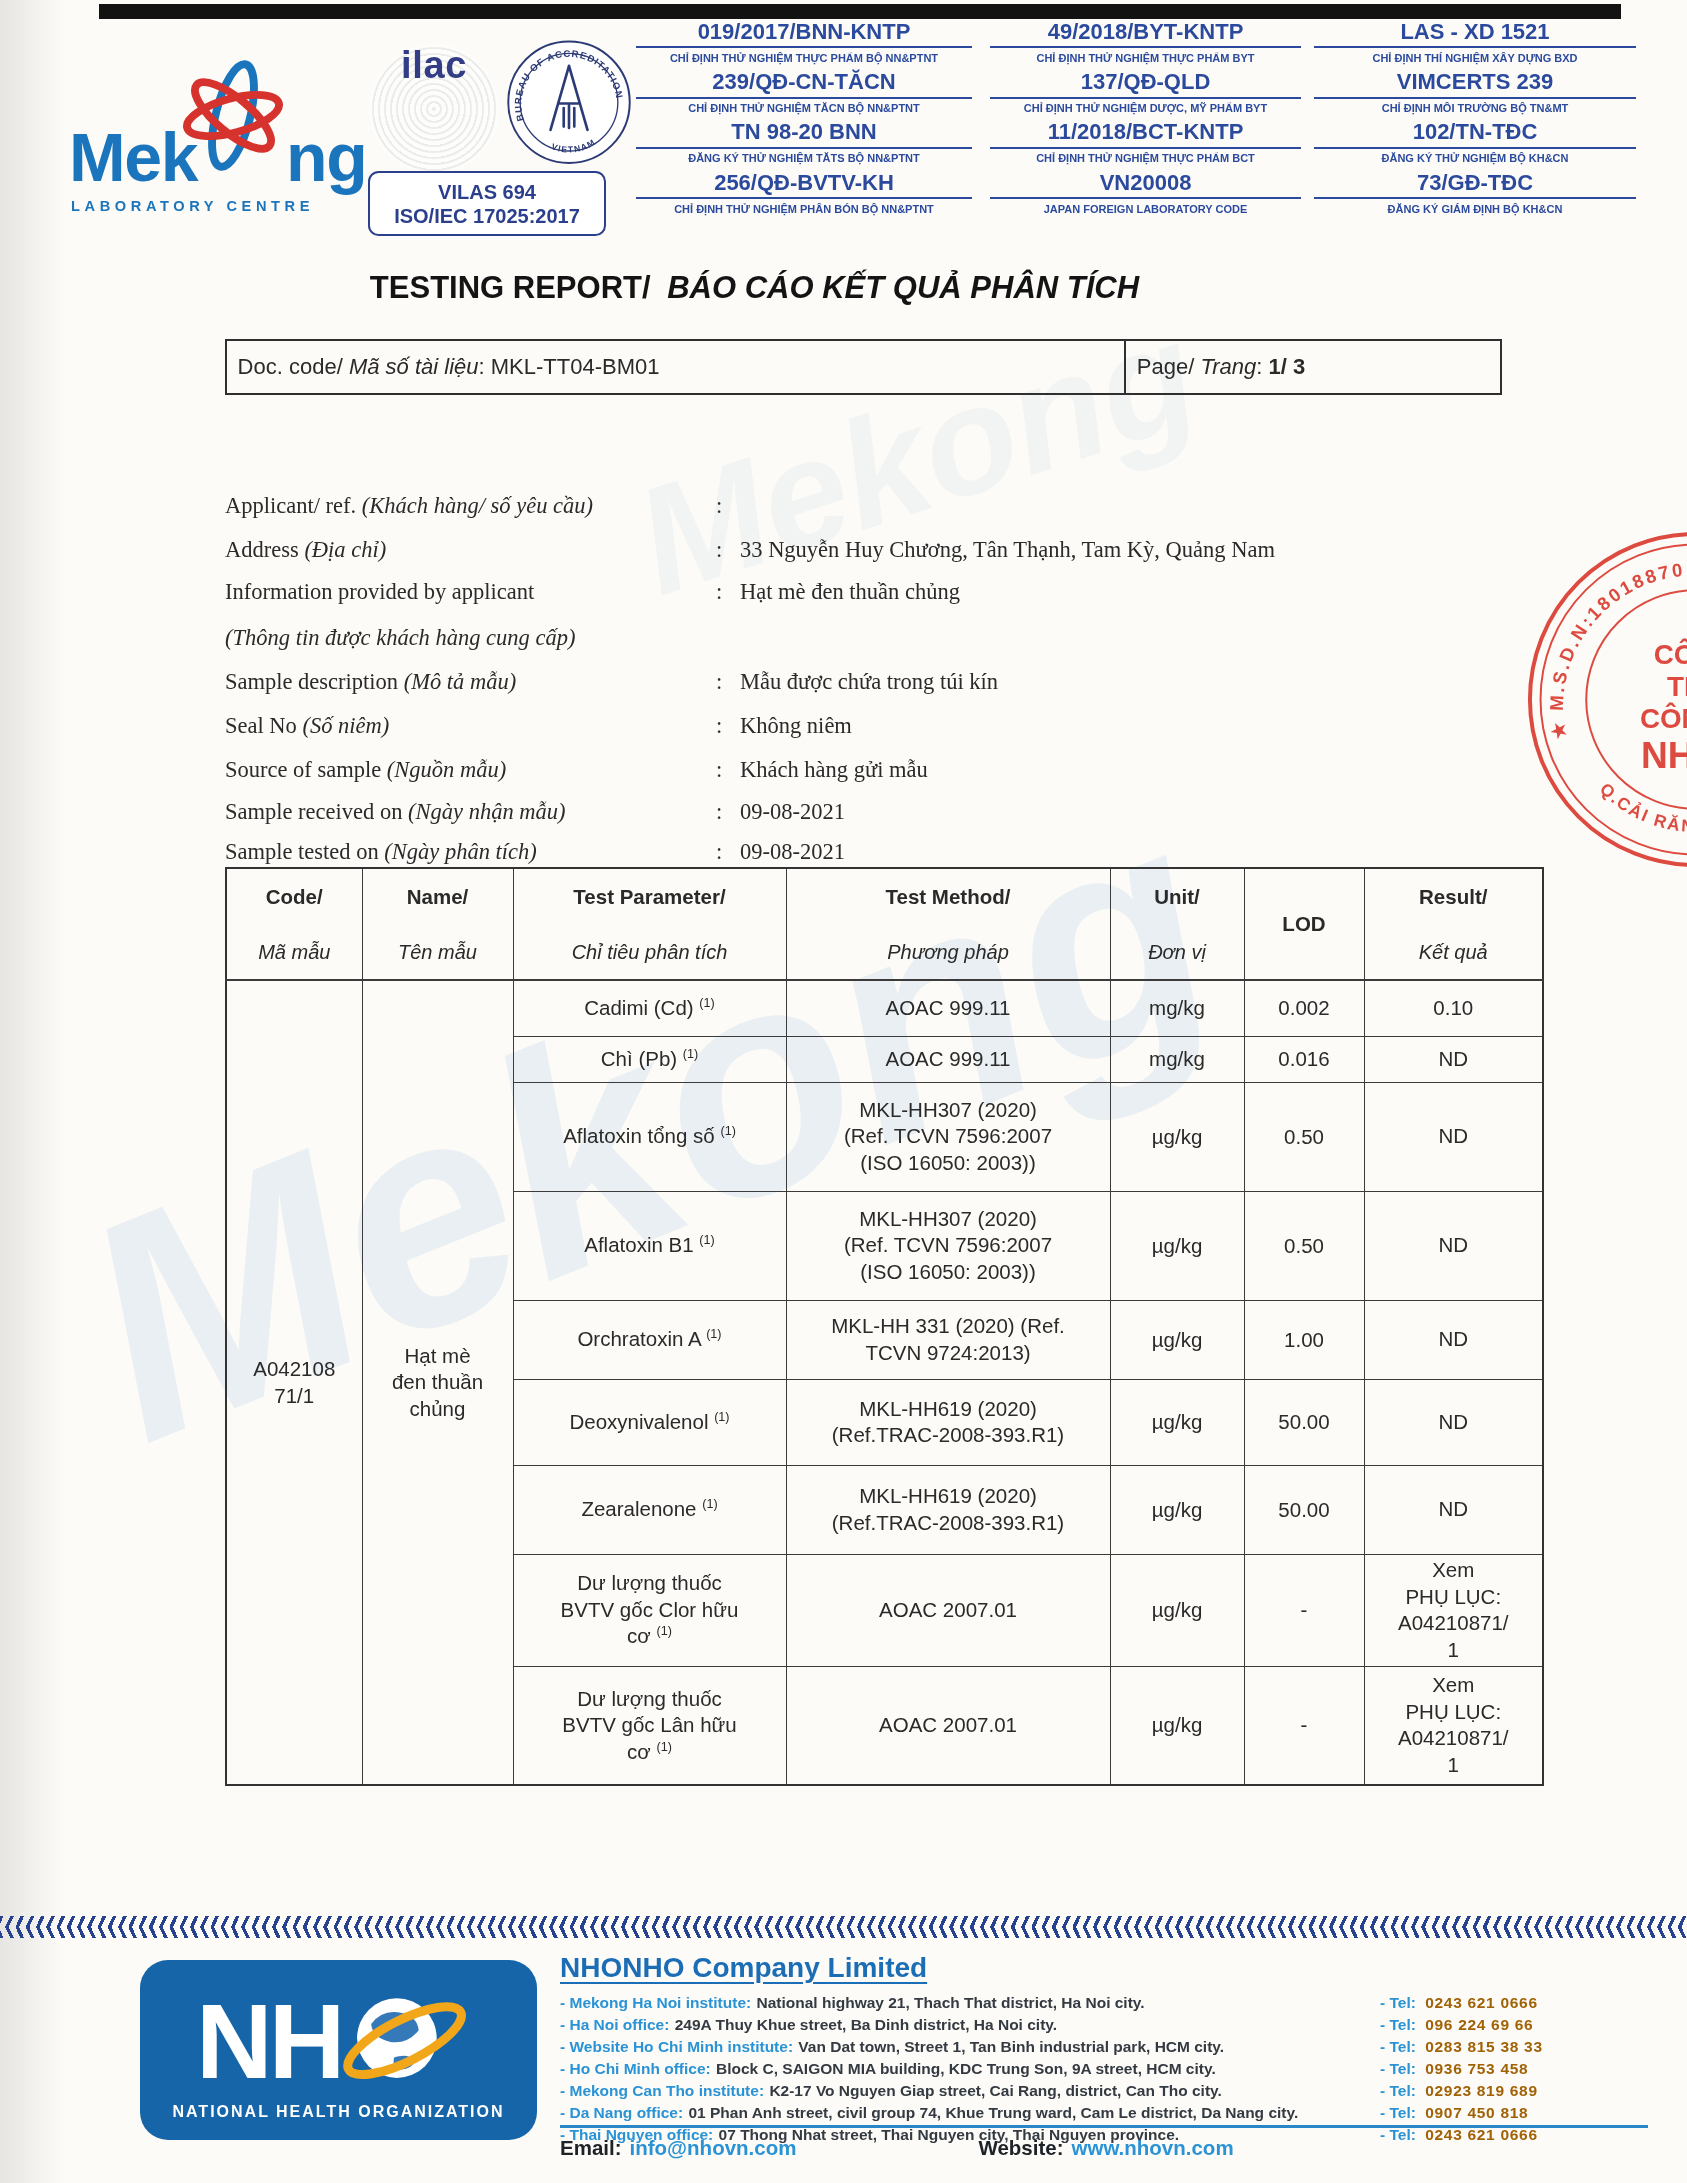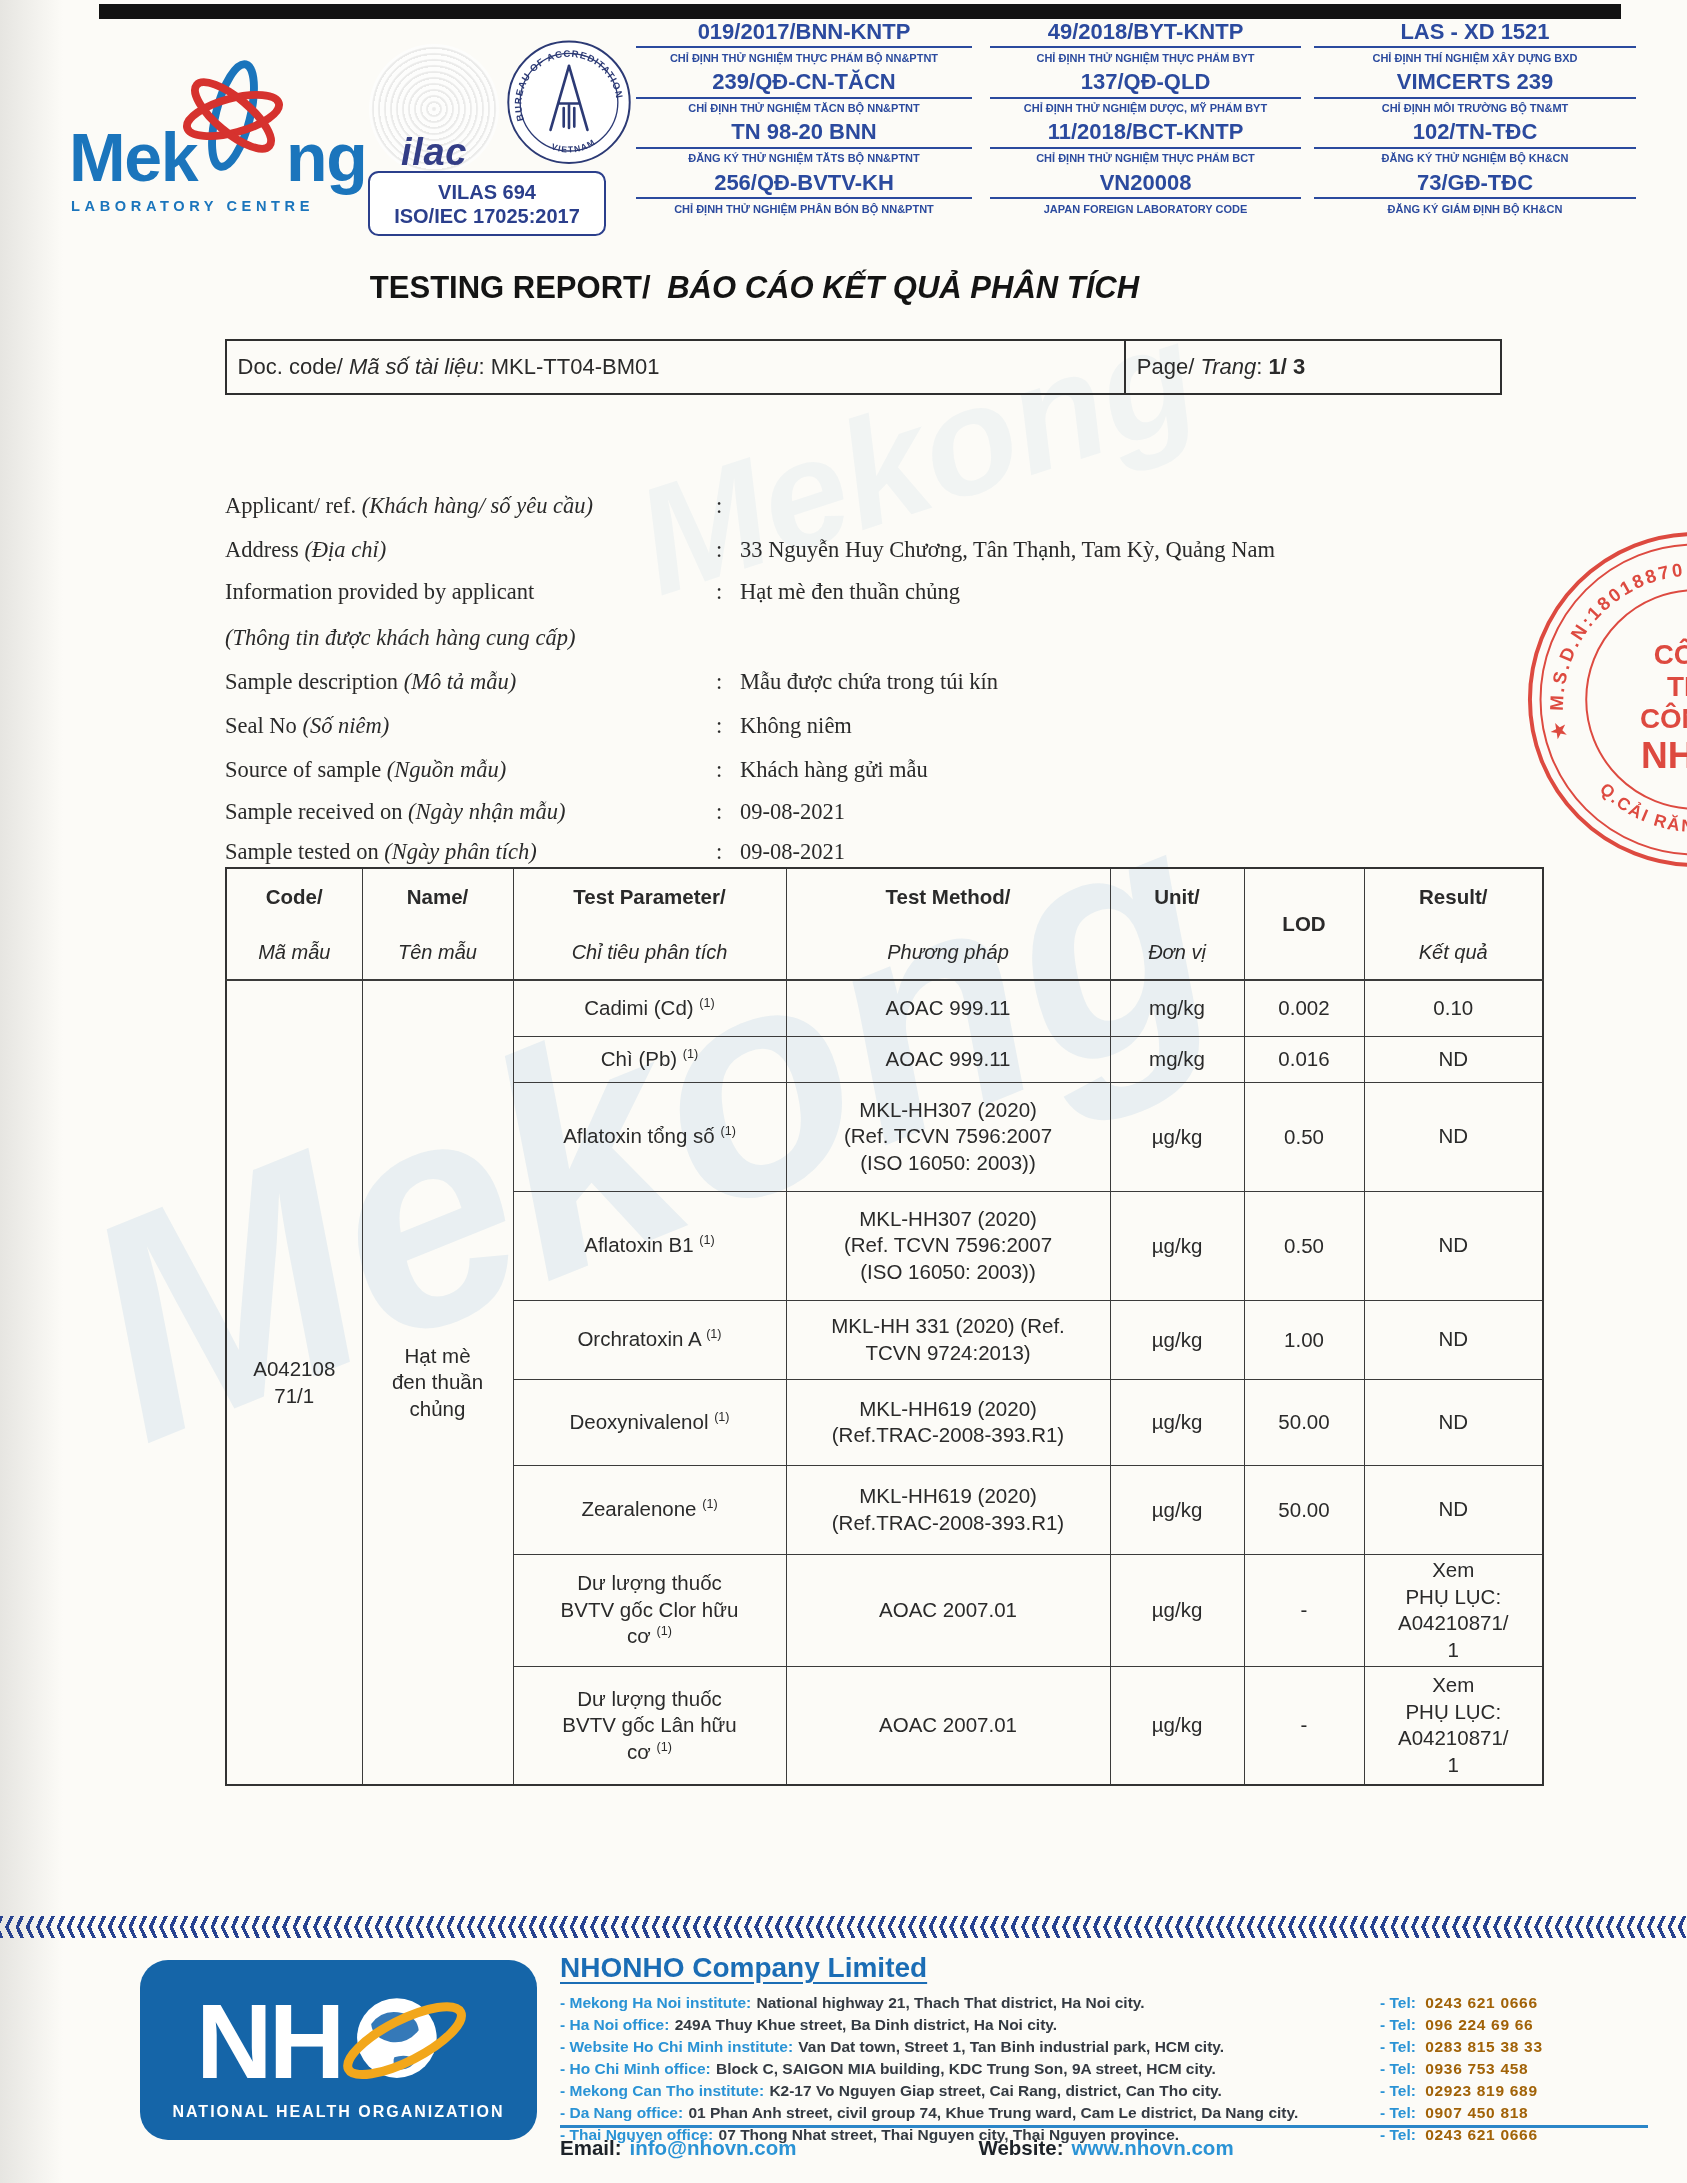--- a/index.html
+++ b/index.html
@@ -15,21 +15,21 @@
   .wm2{left:629px;top:370px;font-size:152px;transform:rotate(-18deg);color:rgba(110,165,210,0.08);}
 
   
   .mk-text{position:absolute;top:118px;color:#1b75bc;font-size:68px;font-weight:bold;letter-spacing:-1.3px;z-index:1;}
   .mk-mek{left:69px;} .mk-ng{left:286px;}
   .mk-atom{position:absolute;left:177px;top:46px;z-index:1;}
   .mk-sub{position:absolute;left:71px;top:198px;width:294px;color:#1b75bc;font-size:14.6px;
           font-weight:bold;letter-spacing:4.6px;z-index:1;}
   .ilac{position:absolute;left:369px;top:44px;width:130px;height:130px;border-radius:50%;
         background:repeating-radial-gradient(circle at 50% 50%, #ebebea 0 1.3px, #fdfdfc 2.6px 6px);
-        display:flex;align-items:flex-end;justify-content:center;z-index:1;font-style:italic;}
+        display:flex;align-items:flex-start;justify-content:center;z-index:1;}
   .ilac span{font-size:38px;font-weight:bold;color:#333d86;letter-spacing:0.7px;}
   .boa{position:absolute;left:503px;top:34px;z-index:1;}
   .vilas{position:absolute;left:368px;top:171px;width:234px;height:61px;border:2.6px solid #2b3f8c;
          border-radius:10.6px;display:flex;flex-direction:column;align-items:center;justify-content:center;
          color:#2b3f8c;font-weight:bold;background:#fff;z-index:1;}
   .vilas div{font-size:20px;line-height:24px;}
 
   
   .cert-col{position:absolute;top:18.5px;z-index:1;}
   .cc1{left:636px;width:336px;} .cc2{left:990px;width:311px;} .cc3{left:1314px;width:322px;}

